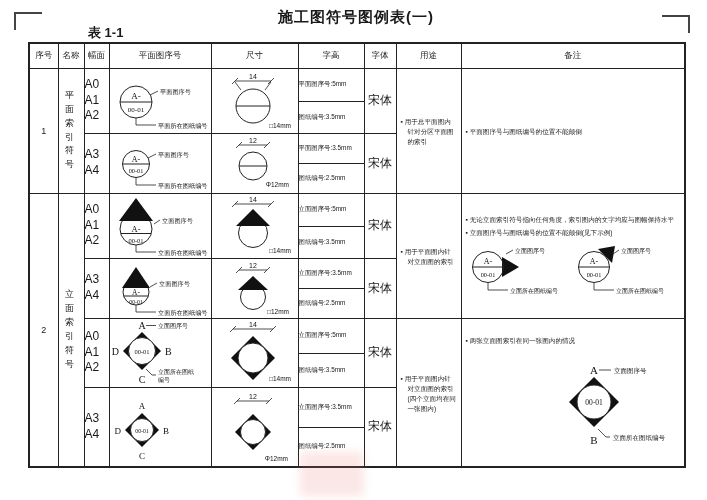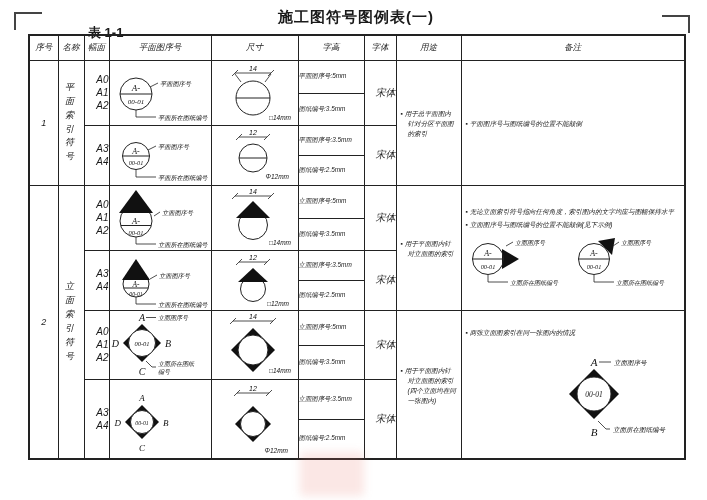--- a/index.html
+++ b/index.html
@@ -3,30 +3,30 @@
 <meta charset="utf-8">
 <style>
   html,body{margin:0;padding:0;}
   body{background:#e8e8e8;font-family:"Liberation Sans",sans-serif;color:#1a1a1a;}
   #stage{position:relative;width:707px;height:500px;background:#ffffff;overflow:hidden;}
   .corner{position:absolute;width:26px;height:16px;}
   .corner.tl{left:14px;top:12px;border-left:2px solid #444;border-top:2px solid #444;}
   .corner.tr{left:662px;top:15px;border-right:2px solid #444;border-top:2px solid #444;}
   .tbl-label{position:absolute;left:56px;top:24px;font-size:13px;font-weight:bold;margin-left:32px;}
   .title{position:absolute;left:28px;top:8px;width:656px;text-align:center;font-size:15px;font-weight:bold;letter-spacing:1px;}
-  table.main{position:absolute;left:28px;top:34px;border-collapse:collapse;table-layout:fixed;width:656px;font-style:italic;}
+  table.main{position:absolute;left:28px;top:42px;border-collapse:collapse;table-layout:fixed;width:656px;}
   table.main td,table.main th{border:1px solid #222;padding:0;overflow:hidden;vertical-align:middle;font-weight:normal;}
   table.main{border:2px solid #222;}
   th.h{font-size:8.5px;font-weight:bold;text-align:center;}
   td.serial{text-align:center;font-size:9px;}
   td.name{vertical-align:middle;}
   .vtext{width:12px;margin:0 auto;font-size:9px;line-height:1.55;word-break:break-all;text-align:left;}
-  td.fmt{font-size:10px;line-height:1.3;text-align:right;padding-left:6px;white-space:pre-line;vertical-align:middle;}
+  td.fmt{font-size:12px;line-height:1.3;text-align:left;padding-left:6px;white-space:pre-line;vertical-align:middle;}
   td.hgt{font-size:6.4px;padding-left:3px;text-align:left;}
-  td.font{font-size:10px;text-align:right;}
+  td.font{font-size:12px;text-align:center;}
   td.usage,td.remark{vertical-align:top;}
   .bullet{font-size:6.6px;line-height:1.5;margin:3px 4px 0 4px;padding-left:7px;text-indent:-7px;}
   td.sym-cell{text-align:center;vertical-align:middle;}
   svg{display:block;}
   svg .st{stroke:#222;stroke-width:1;fill:none;}
   svg .th{stroke:#222;stroke-width:0.8;fill:none;}
   svg text{fill:#111;font-family:"Liberation Sans",sans-serif;}
   svg text.ser{font-family:"Liberation Serif",serif;}
   svg polygon{fill:#111;}
   .ex-row{display:flex;margin:2px 0 0 4px;}

